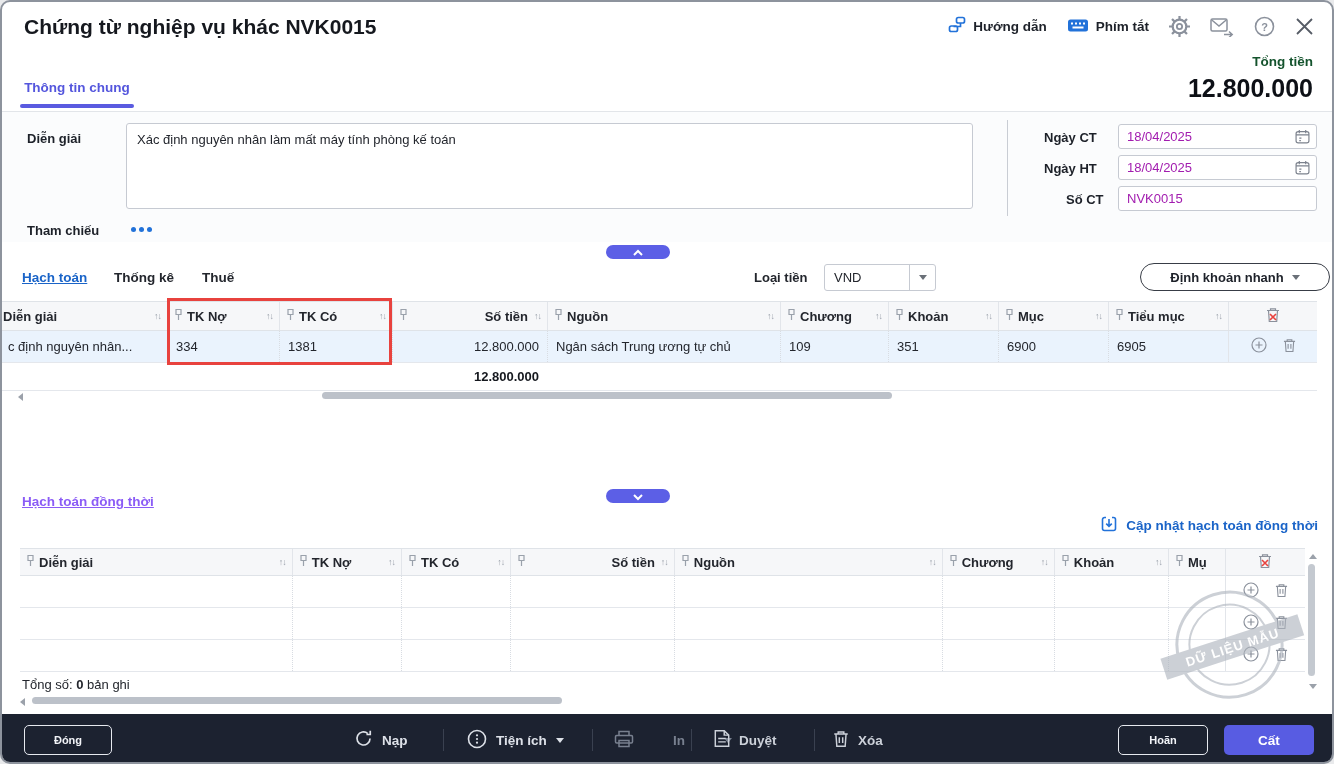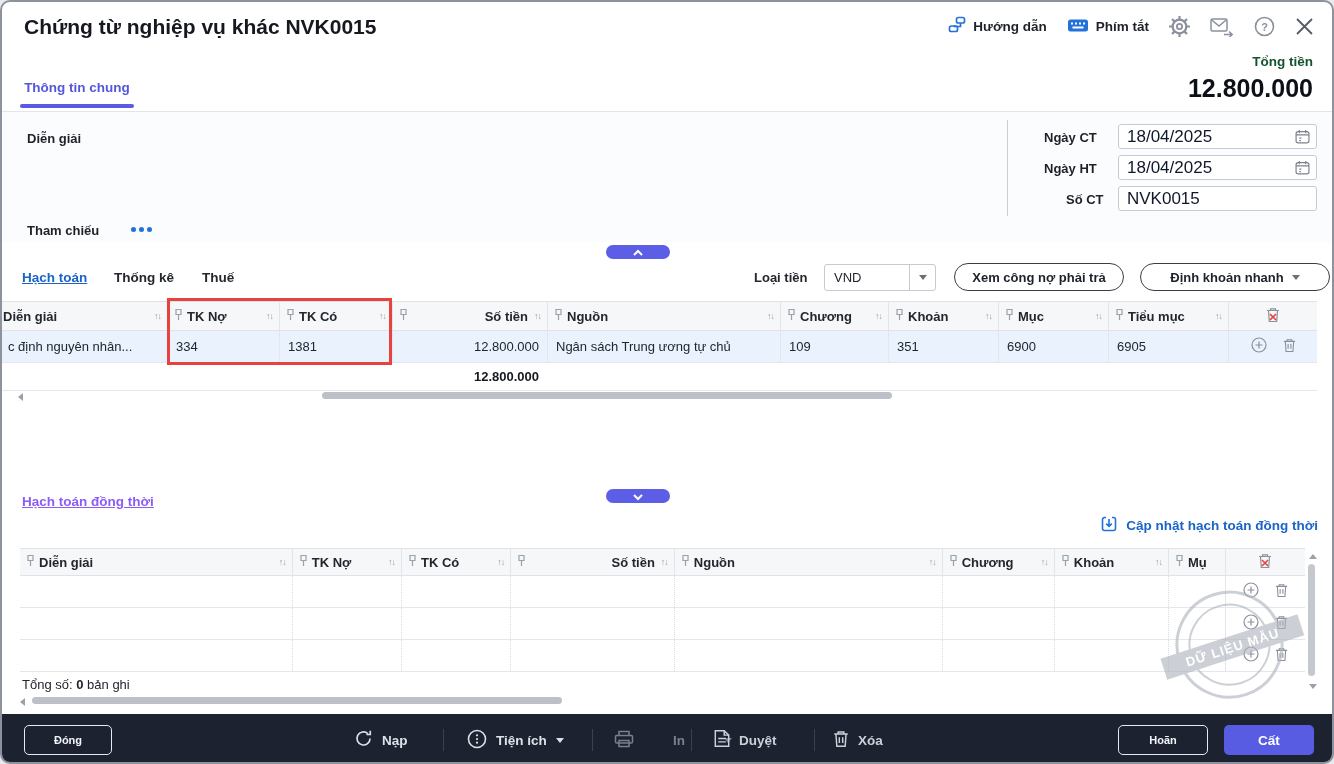--- a/index.html
+++ b/index.html
@@ -32,21 +32,21 @@
     font-size:13px; color:#23262d;
   }
   .ref-label { left:25px; top:221px; }
   .ref-dots { left:129px; top:225px; display:flex; gap:3px; cursor:pointer; }
   .ref-dots i { width:5px; height:5px; border-radius:50%; background:#2272d9; }
   .form-vdivider { left:1005px; top:118px; width:1px; height:96px; background:#c9cdd4; }
   .fld-label { font-size:13px; font-weight:700; color:#1d2129; }
   .fld-input {
     position:absolute; left:1116px; width:199px; height:25px; background:#fff;
     border:1px solid #c6cad2; border-radius:3px; padding:0 26px 0 8px;
-    font-size:17px; color:#0f172a; font-family:"Liberation Sans", sans-serif;
+    font-size:13px; color:#a21caf; font-family:"Liberation Sans", sans-serif;
   }
   .fld-input.noicon { padding-right:8px; }
   .cal-icon { position:absolute; left:1293px; cursor:pointer; }
 
   
   .pill { width:64px; height:14px; background:#5c5fe6; border-radius:8px;
           display:flex; align-items:center; justify-content:center; cursor:pointer; }
 
   
   .acc-tab { font-size:13.5px; cursor:pointer; }
@@ -187,20 +187,21 @@
 
   <div class="abs total-label">Tổng tiền</div>
   <div class="abs total-value">12.800.000</div>
 
   <div class="abs tab">Thông tin chung</div>
   <div class="abs tab-underline"></div>
   <div class="abs hdr-divider"></div>
 
   <div class="abs form-area"></div>
   <div class="abs lbl desc-label">Diễn giải</div>
+  <div class="abs desc-box">Xác định nguyên nhân làm mất máy tính phòng kế toán</div>
   <div class="abs lbl ref-label">Tham chiếu</div>
   <div class="abs ref-dots">
       <i></i>
       <i></i>
       <i></i>
     </div>
   <div class="abs form-vdivider"></div>
 
   <div class="abs fld-label" style="left:1042px; top:128px;">Ngày CT</div>
   <input class="fld-input" style="top: 122px;" readonly="" value="18/04/2025">
@@ -237,23 +238,20 @@
   <div class="abs acc-tab plain" style="left:112px; top:268px;">Thống kê</div>
   <div class="abs acc-tab plain" style="left:200px; top:268px;">Thuế</div>
 
   <div class="abs currency-label">Loại tiền</div>
   <div class="abs currency-select">
     <span class="val">VND</span>
     <span class="arrow">
         <span class="caret-down"></span>
       </span>
   </div>
-  <button class="pill-btn" style="left:952px; width:170px;">
-    <span>Xem công nợ phải trả</span>
-  </button>
   <button class="pill-btn" style="left:1138px; width:190px;">
     <span>Định khoản nhanh</span>
     <span class="caret-down"></span>
   </button>
 
   <div class="abs" style="left:0; top:299px; width:1315px;">
     <div class="tbl-head">
       <div class="th" style="width:165px;">
         <span style="margin-left:-5px;">Diễn giải</span>
         <span class="sort">↑↓</span>

